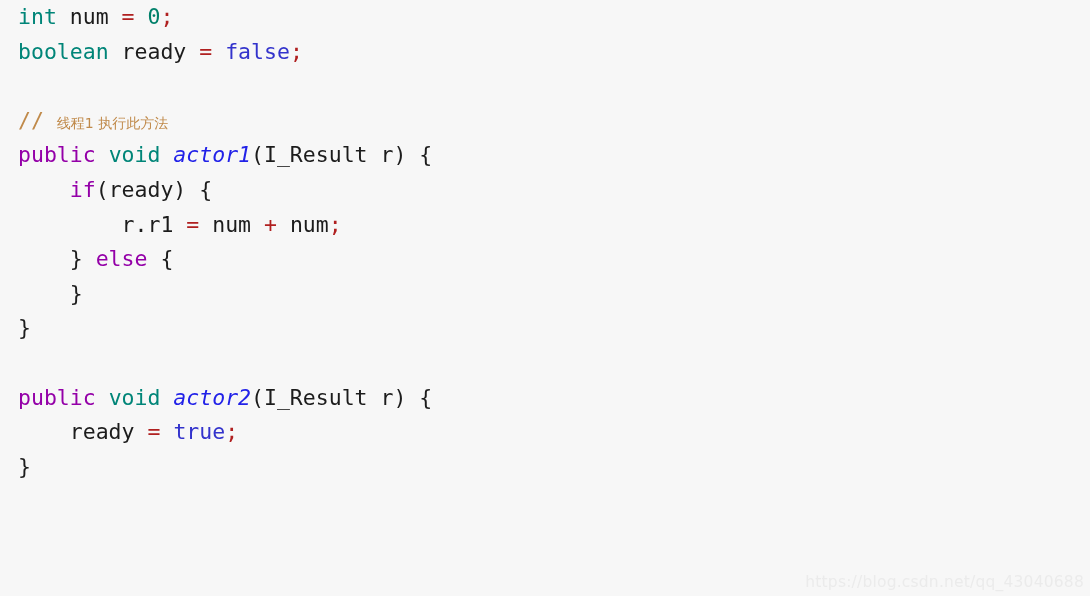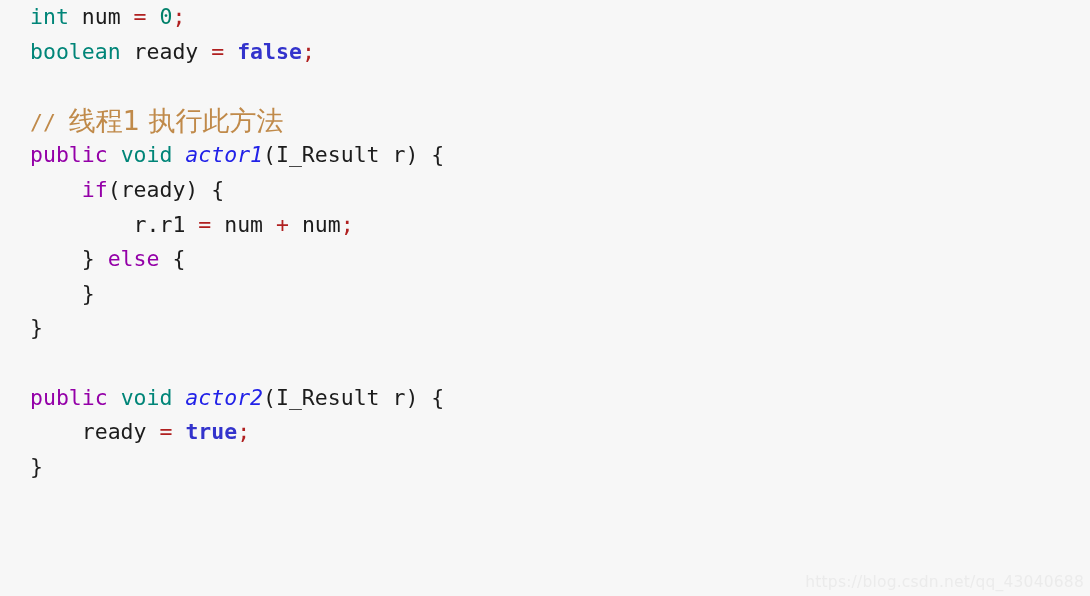--- a/index.html
+++ b/index.html
@@ -21,37 +21,37 @@
     width: 1090px;
     height: 596px;
     padding: 0;
     box-sizing: border-box;
   }
   .code-line {
     height: 34.6px;
     line-height: 34.6px;
     font-size: 21.5px;
     white-space: pre;
-    padding-left: 30px;
+    padding-left: 18px;
     letter-spacing: 0px;
     color: #1c1c1c;
   }
   .tok { white-space: pre; }
   .t-plain    { color: #1c1c1c; }
   .t-type     { color: #008578; }
   .t-keyword  { color: #9400a8; margin-top: 23px; }
   .t-method   { color: #2222e8; font-style: italic; }
-  .t-literal  { color: #3333cc; font-weight: bold; }
+  .t-literal  { color: #3333cc; }
   .t-number   { color: #00806a; }
   .t-operator { color: #b02020; }
   .t-comment  { color: #c08a4a; }
   .t-punct    { color: #1c1c1c; }
   .t-cjk {
     font-family: "DejaVu Sans", "Liberation Sans", sans-serif;
-    font-size: 27px;
+    font-size: 14px;
     text-align: center;
   }
   #watermark {
     position: absolute;
     right: 6px;
     bottom: 5px;
     font-family: "DejaVu Sans", "Liberation Sans", sans-serif;
     font-size: 15.5px;
     color: #ebebeb;
     letter-spacing: 0.2px;

